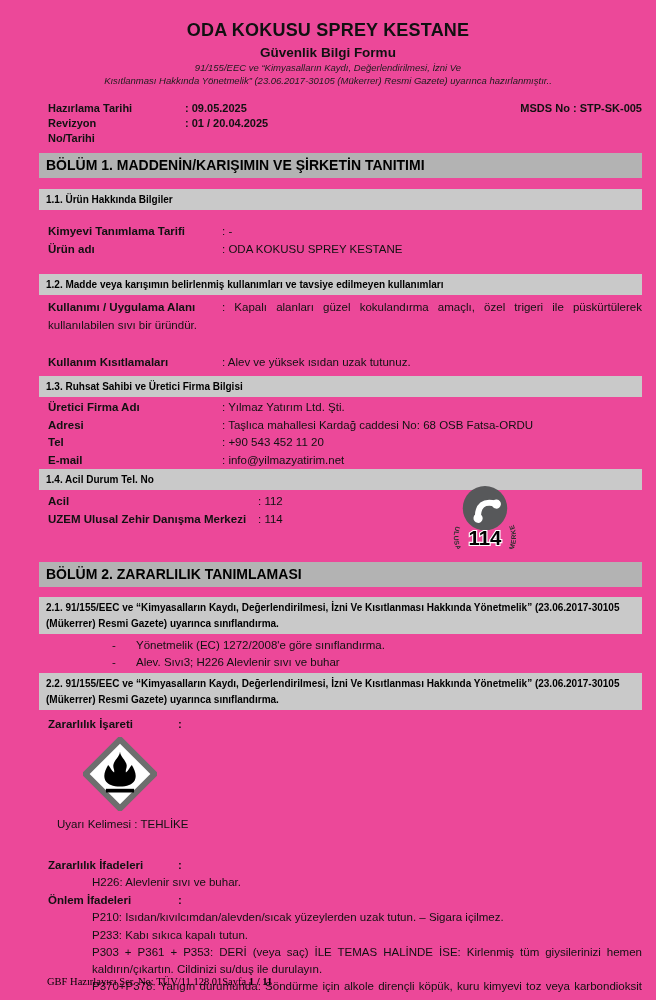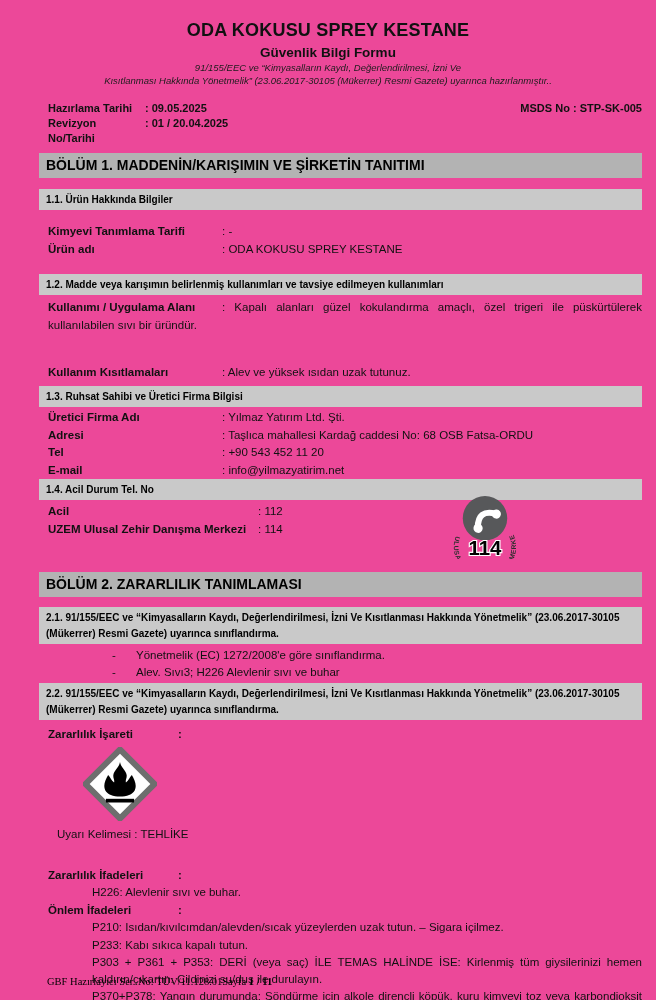--- a/index.html
+++ b/index.html
@@ -6,21 +6,21 @@
   .page{
     position:relative;width:656px;height:1000px;margin:0 auto;background:#ec4899;
     font-family:"Liberation Sans",sans-serif;color:#111;overflow:hidden;
   }
   .header{padding-top:19px;text-align:center;}
   .doc-title{font-size:18px;font-weight:bold;line-height:22px;letter-spacing:.2px;}
   .doc-subtitle{font-size:13.5px;font-weight:bold;line-height:18px;margin-top:3px;}
   .reg-line{font-size:9.5px;font-style:italic;line-height:12.5px;color:#1c1c1c;}
   .content{margin-left:39px;margin-right:14px;}
   .meta{display:flex;justify-content:space-between;margin-top:14px;font-size:11px;font-weight:bold;}
-  .meta-row{display:flex;line-height:15px;padding-left:9px;}
+  .meta-row{display:flex;line-height:15px;padding-left:9px;gap:40px;}
   .meta-label{width:97px;flex:none;}
   .msds{line-height:15px;}
   .bar-main{background:#b3b3b3;font-weight:bold;font-size:14px;line-height:19px;padding:3px 7px;color:#000;}
   .bar-sub{background:#c9c9c9;font-weight:bold;font-size:10px;line-height:16px;padding:2.5px 7px;color:#000;}
   .rows{margin-top:12px;}
   .row{display:flex;padding-left:9px;font-size:11.5px;line-height:18px;}
   .row.tight{line-height:17.5px;}
   .lbl{font-weight:bold;flex:none;}
   .w1{width:174px;}
   .w4{width:210px;}
@@ -36,21 +36,21 @@
   .bullet .dash{width:24px;flex:none;}
   .pictogram{display:block;width:74px;height:74px;margin:4px 0 0 44px;}
   .warning-line{margin-left:18px;font-size:11.5px;line-height:16px;}
   .stmt-block{margin-left:53px;margin-right:0;}
   .stmt{font-size:11.5px;line-height:17.3px;text-align:justify;margin:0;}
   .footer{position:absolute;left:47px;right:44px;bottom:13px;display:flex;justify-content:flex-start;
           font-family:"Liberation Serif",serif;font-size:10.5px;color:#000;}
   .footer .bold{font-weight:bold;}
   .mt2{margin-top:2px;}.mt3{margin-top:3px;}.mt5{margin-top:5px;}
   .mt7{margin-top:7px;}.mt10{margin-top:10px;}.mt11{margin-top:11px;}
-  .mt16{margin-top:16px;}.mt19{margin-top:29px;}.mt24{margin-top:24px;}.mt34{margin-top:34px;}
+  .mt16{margin-top:16px;}.mt19{margin-top:19px;}.mt24{margin-top:24px;}.mt34{margin-top:34px;}
 </style>
 </head>
 <body>
 
 <div class="page">
 
   <div class="header">
     <div class="doc-title">ODA KOKUSU SPREY KESTANE</div>
     <div class="doc-subtitle">Güvenlik Bilgi Formu</div>
     <div class="reg-line">91/155/EEC ve “Kimyasalların Kaydı, Değerlendirilmesi, İzni Ve</div>

